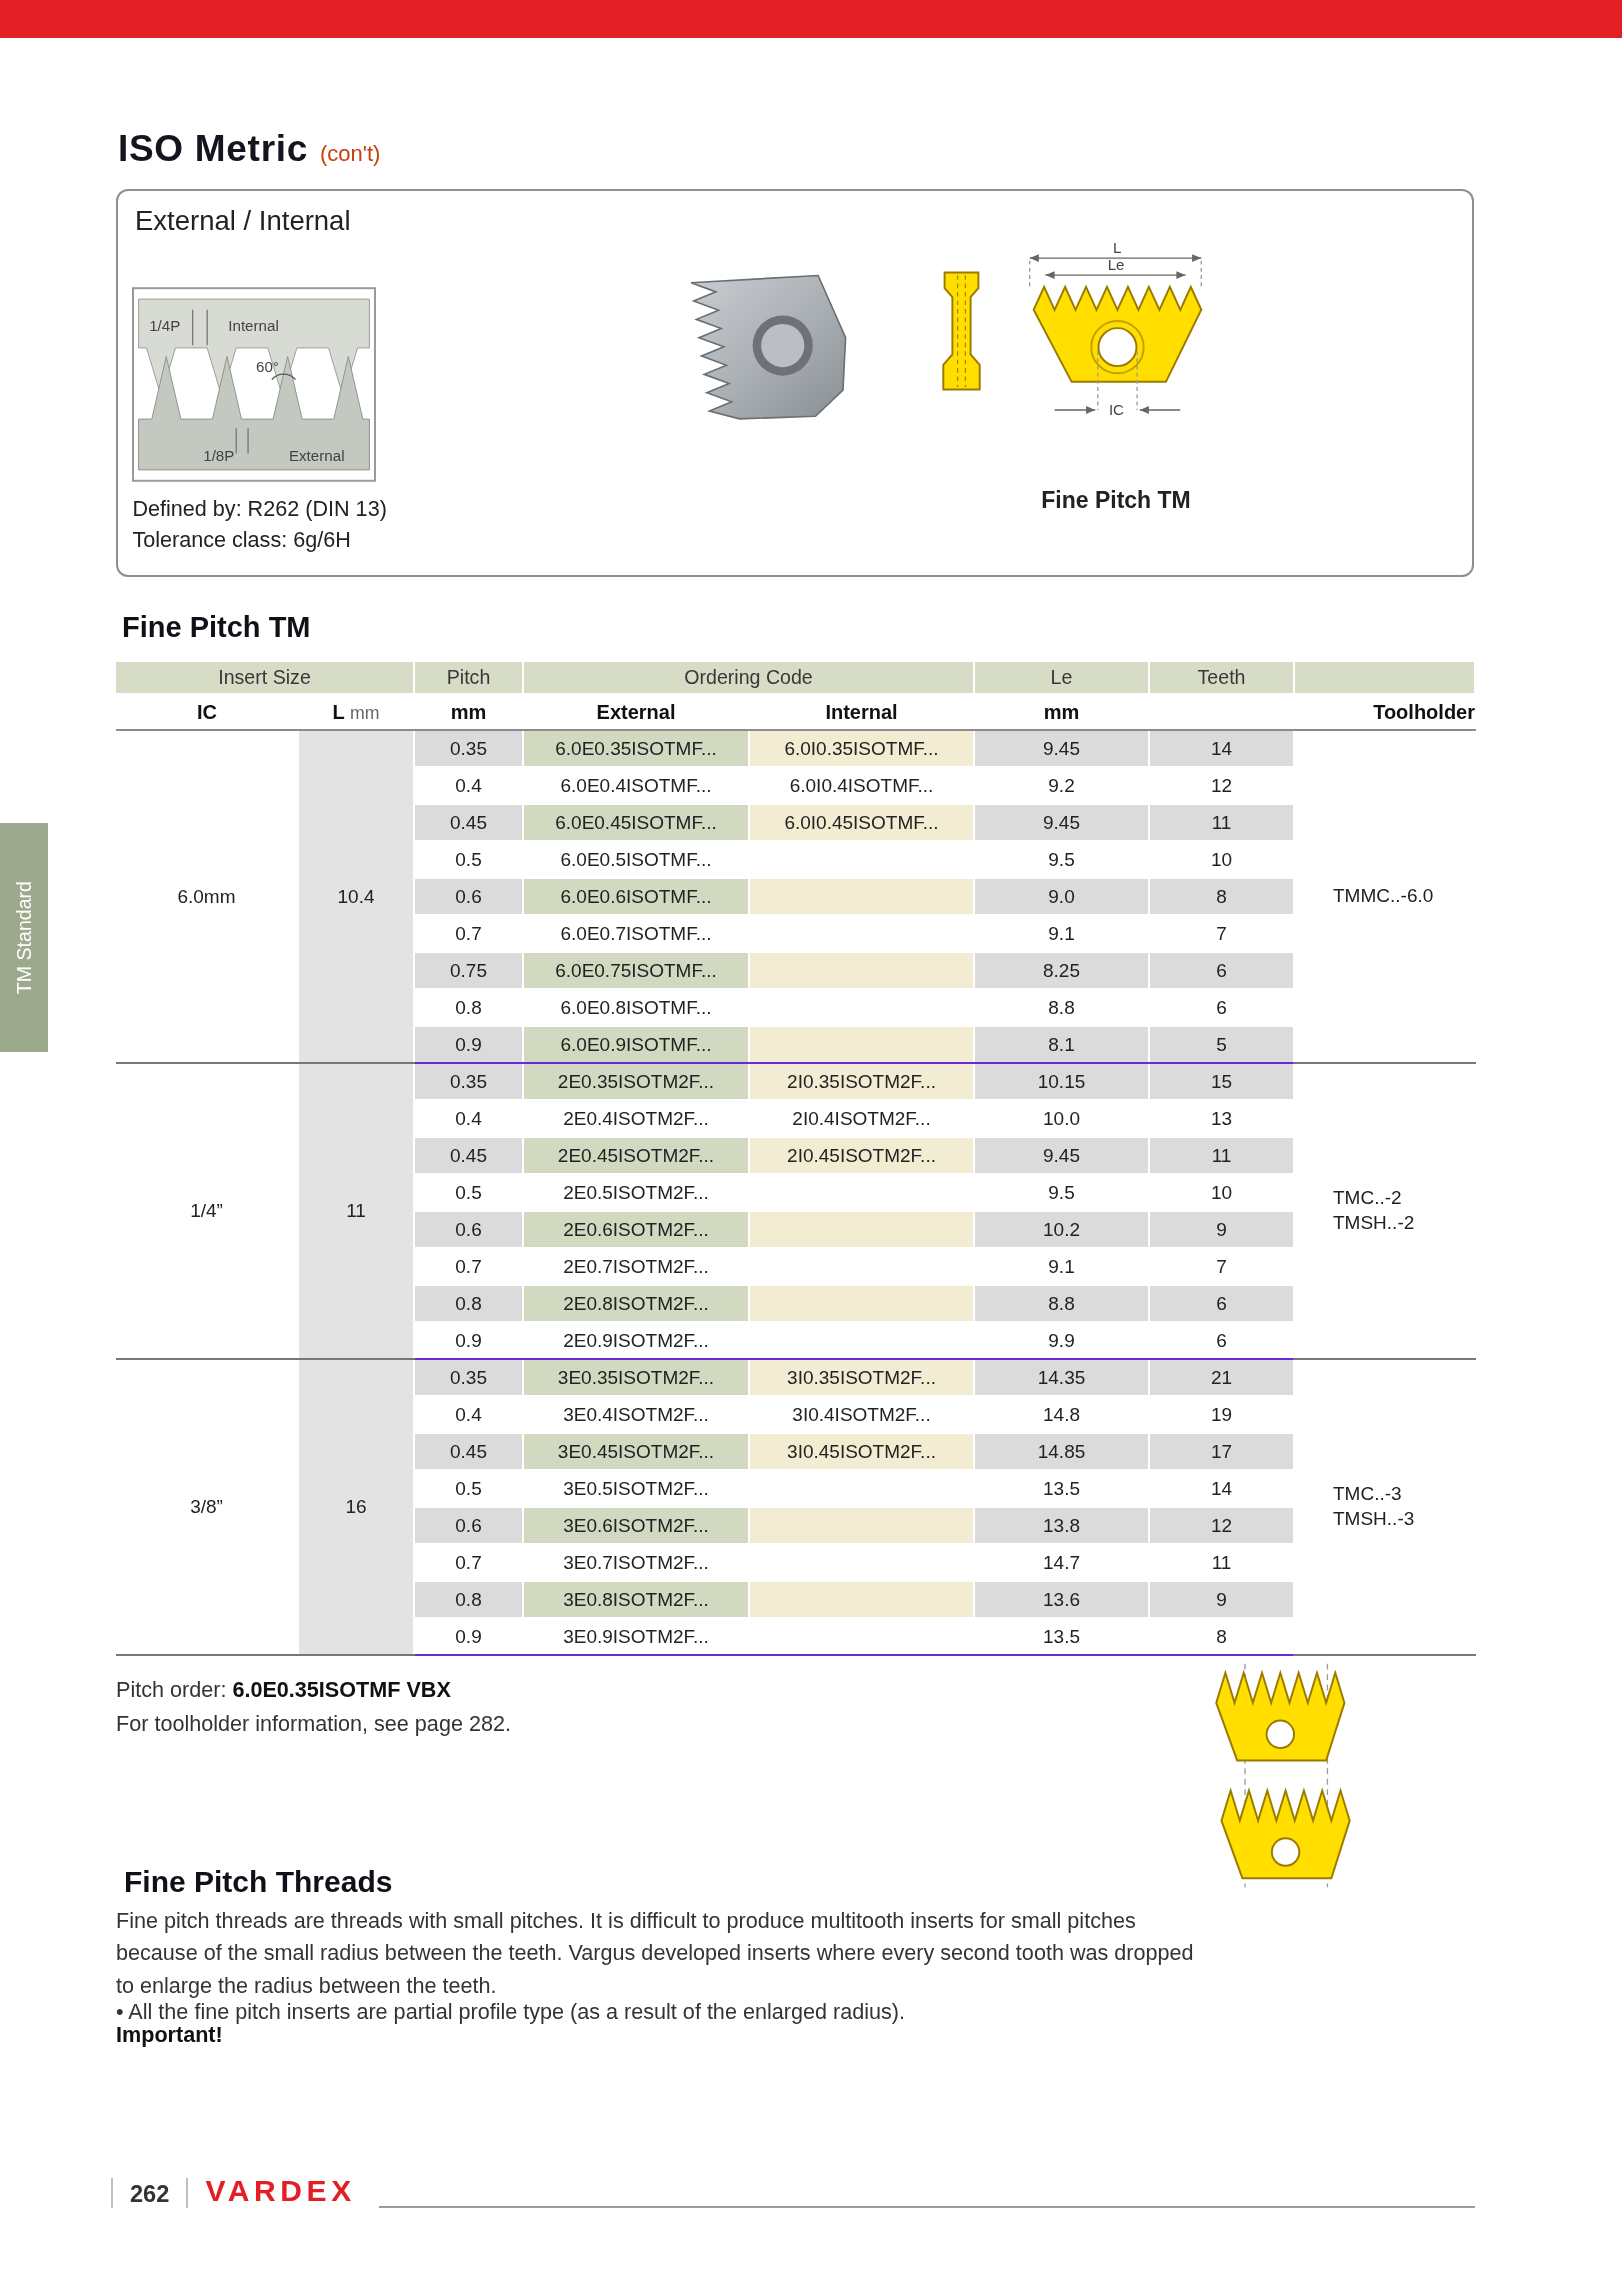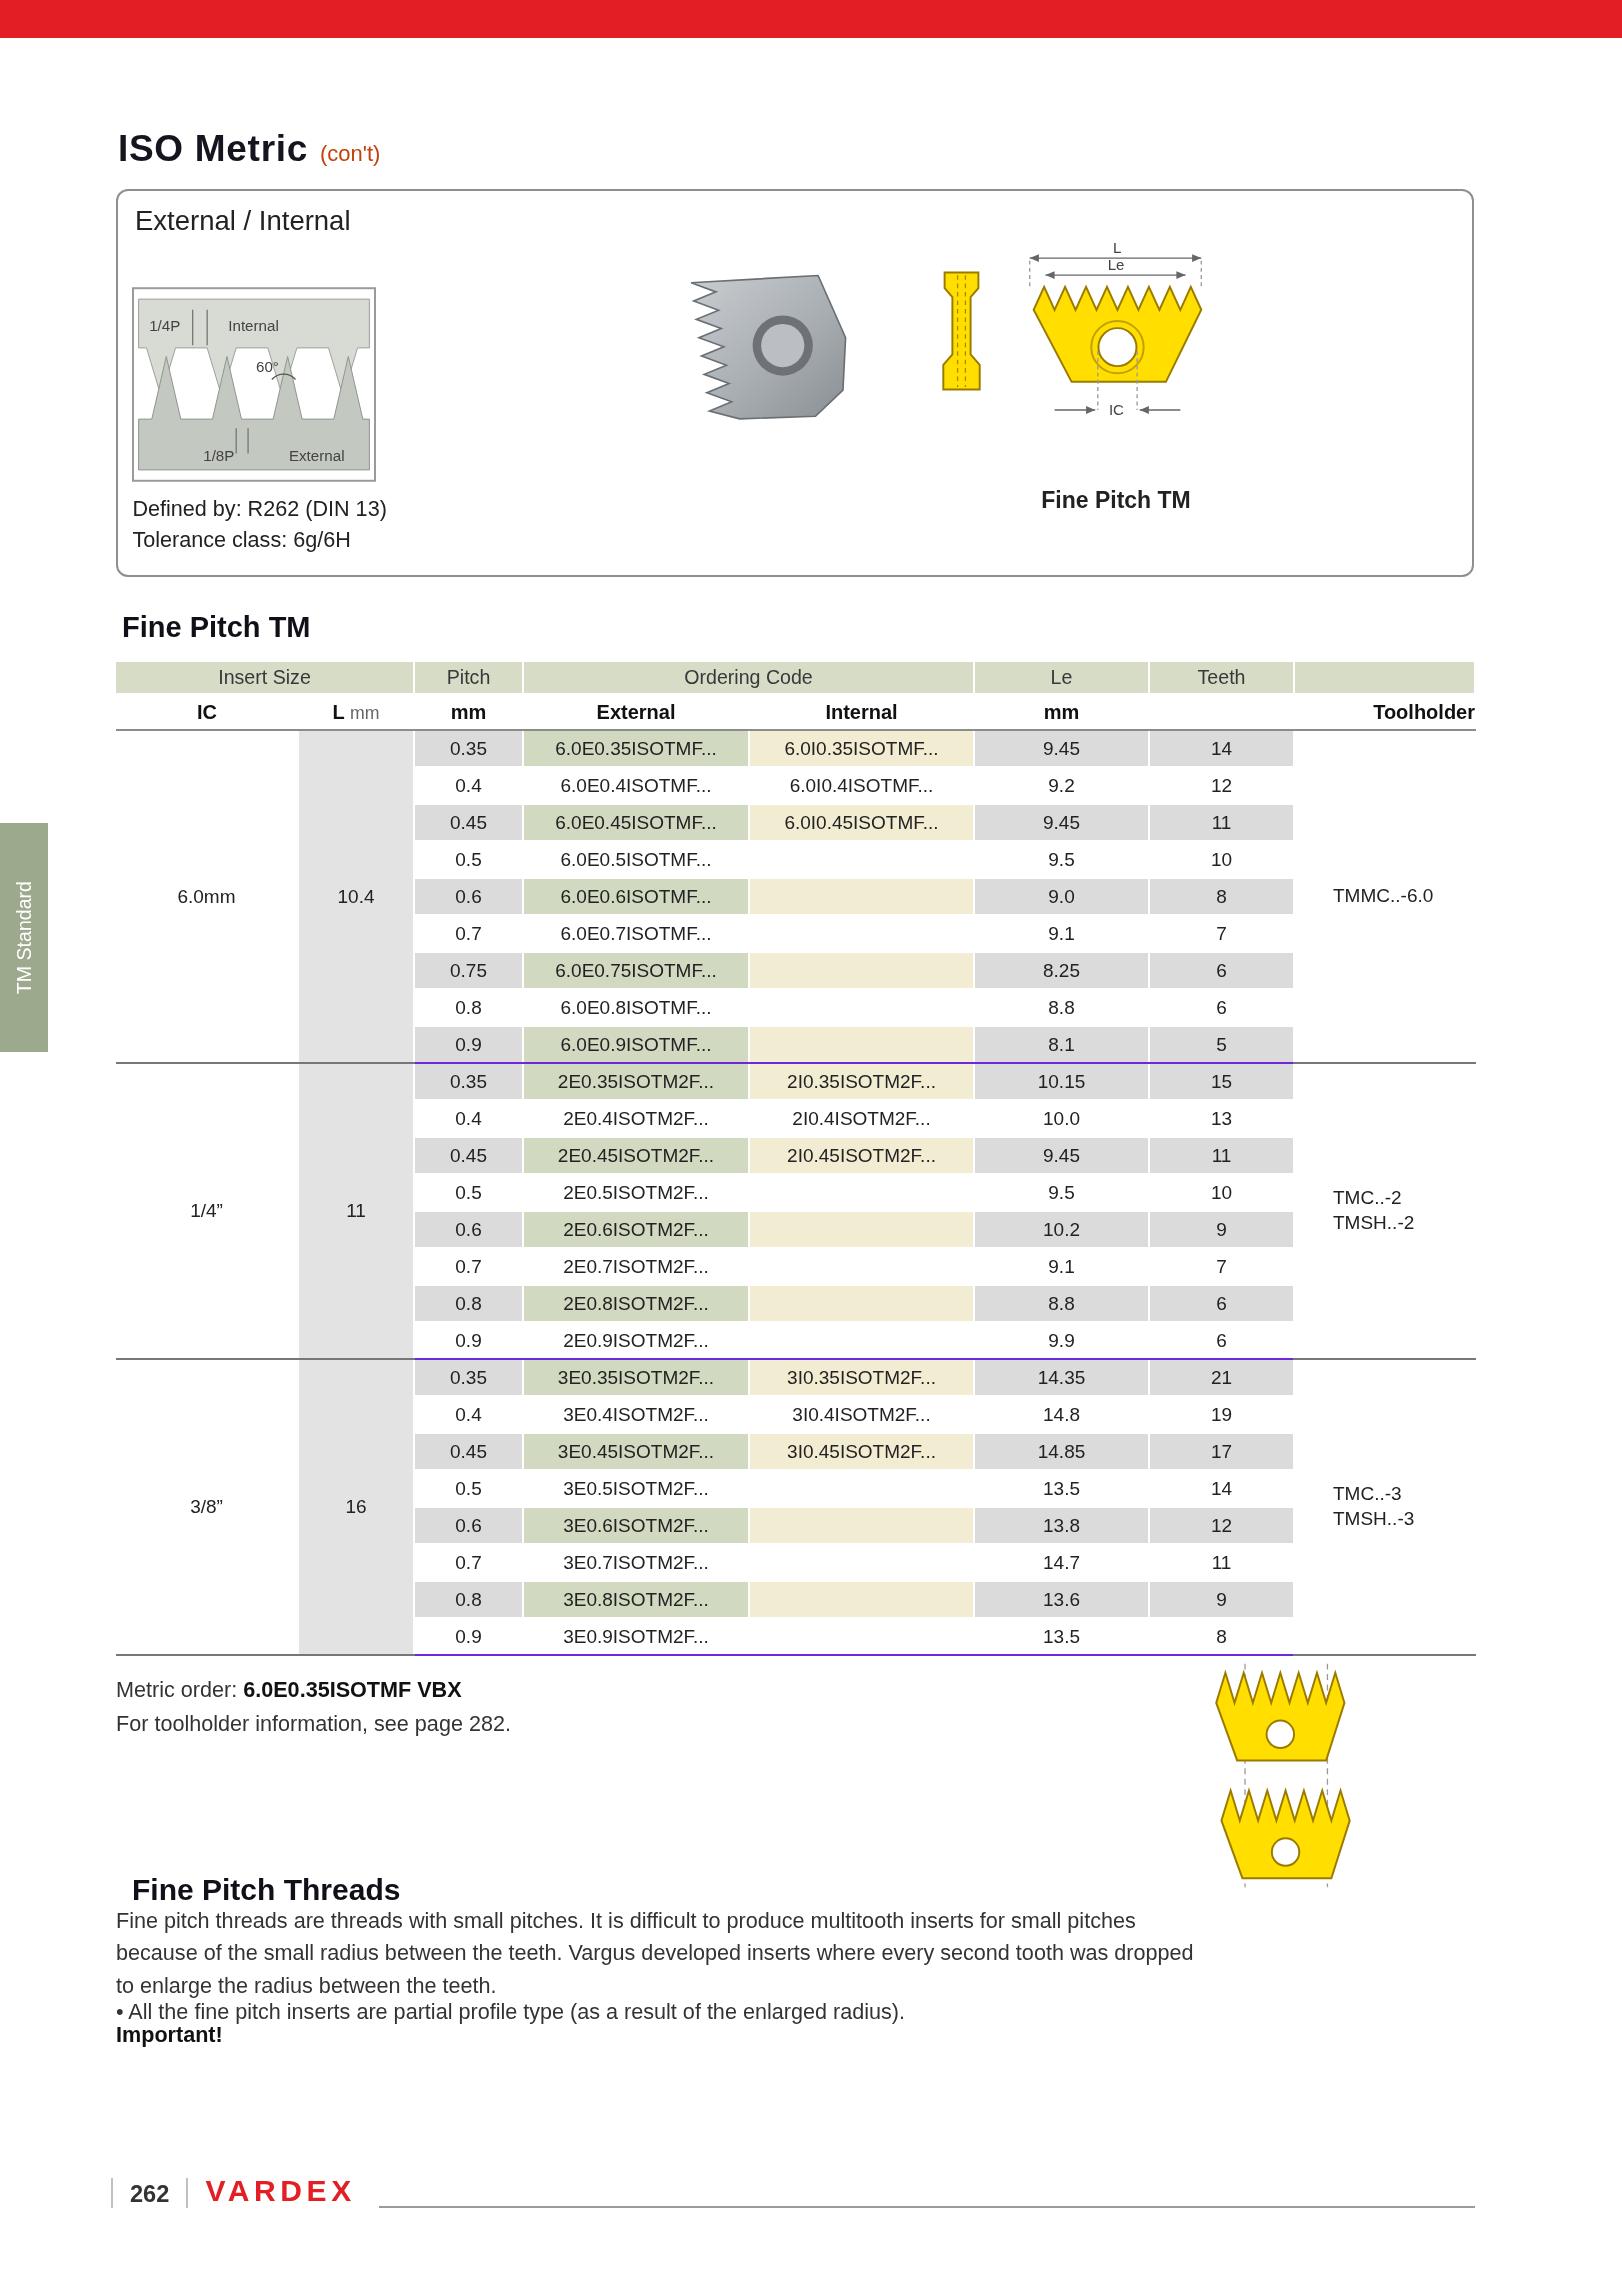--- a/index.html
+++ b/index.html
@@ -58,21 +58,21 @@
   .col-ic, .col-l, .col-th { border-bottom:2px solid #777 !important; }
   tr.group-end td { border-bottom:2px solid #6d28d9; }
 
   
   .notes { position:absolute; left:116px; top:1673px; font-size:21.6px; color:#333; line-height:1.58; }
   .notes .bold { font-weight:700; color:#111; }
 
   .combs { position:absolute; left:1211px; top:1661px; }
 
   
-  .threads-heading { position:absolute; left:116px; top:1857px; margin:16px; font-size:30px; font-weight:700; color:#101018; }
+  .threads-heading { position:absolute; left:116px; top:1857px; margin:8px; font-size:30px; font-weight:700; color:#101018; }
   .threads-body { position:absolute; left:116px; top:1905px; width:1080px; margin:0;
                   font-size:21.6px; color:#333; line-height:1.5; }
   .important { position:absolute; left:116px; top:2022px; font-size:21.6px; font-weight:700; color:#111; }
   .bullet { position:absolute; left:116px; top:1999px; font-size:21.6px; color:#333; }
 
   
   .footer { position:absolute; left:111px; top:2174px; width:1364px; display:flex; align-items:flex-end; }
   .f-bar { width:2px; height:30px; background:#c0c0c0; }
   .f-page { font-size:23.6px; font-weight:700; color:#333; margin:0 17px; }
   .f-brand { font-size:30px; font-weight:800; color:#E31E24; letter-spacing:4.6px; margin-left:17px; }
@@ -387,21 +387,21 @@
           <td class="col-ext">3E0.9ISOTM2F...</td>
           <td class="col-int"></td>
           <td class="col-le">13.5</td>
           <td class="col-teeth">8</td>
         </tr>
       </tbody>
   </table>
 
   <div class="notes">
     <div>
-      <span>Metric order: </span><span class="bold">6.0E0.35ISOTMF VBX</span>
+      <span>Pitch order: </span><span class="bold">6.0E0.35ISOTMF VBX</span>
     </div>
     <div>For toolholder information, see page 282.</div>
   </div>
 
   <svg class="combs" width="157" height="229" viewBox="0 0 240 350">
     <line x1="52" y1="4" x2="52" y2="346" stroke="#9a9a9a" stroke-width="2" stroke-dasharray="9 7"></line>
     <line x1="178" y1="4" x2="178" y2="346" stroke="#9a9a9a" stroke-width="2" stroke-dasharray="9 7"></line>
     <g transform="translate(8,6)">
       <path fill="#FFDE00" stroke="#9a7b00" stroke-width="3" d="M0,58 L14,12 L28,58 L42,12 L56,58 L70,12 L84,58 L98,12 L112,58 L126,12 L140,58 L154,12 L168,58 L182,12 L196,58 L168,146 L32,146 Z"></path>
       <circle cx="98" cy="106" r="21" fill="#ffffff" stroke="#9a7b00" stroke-width="3"></circle>

